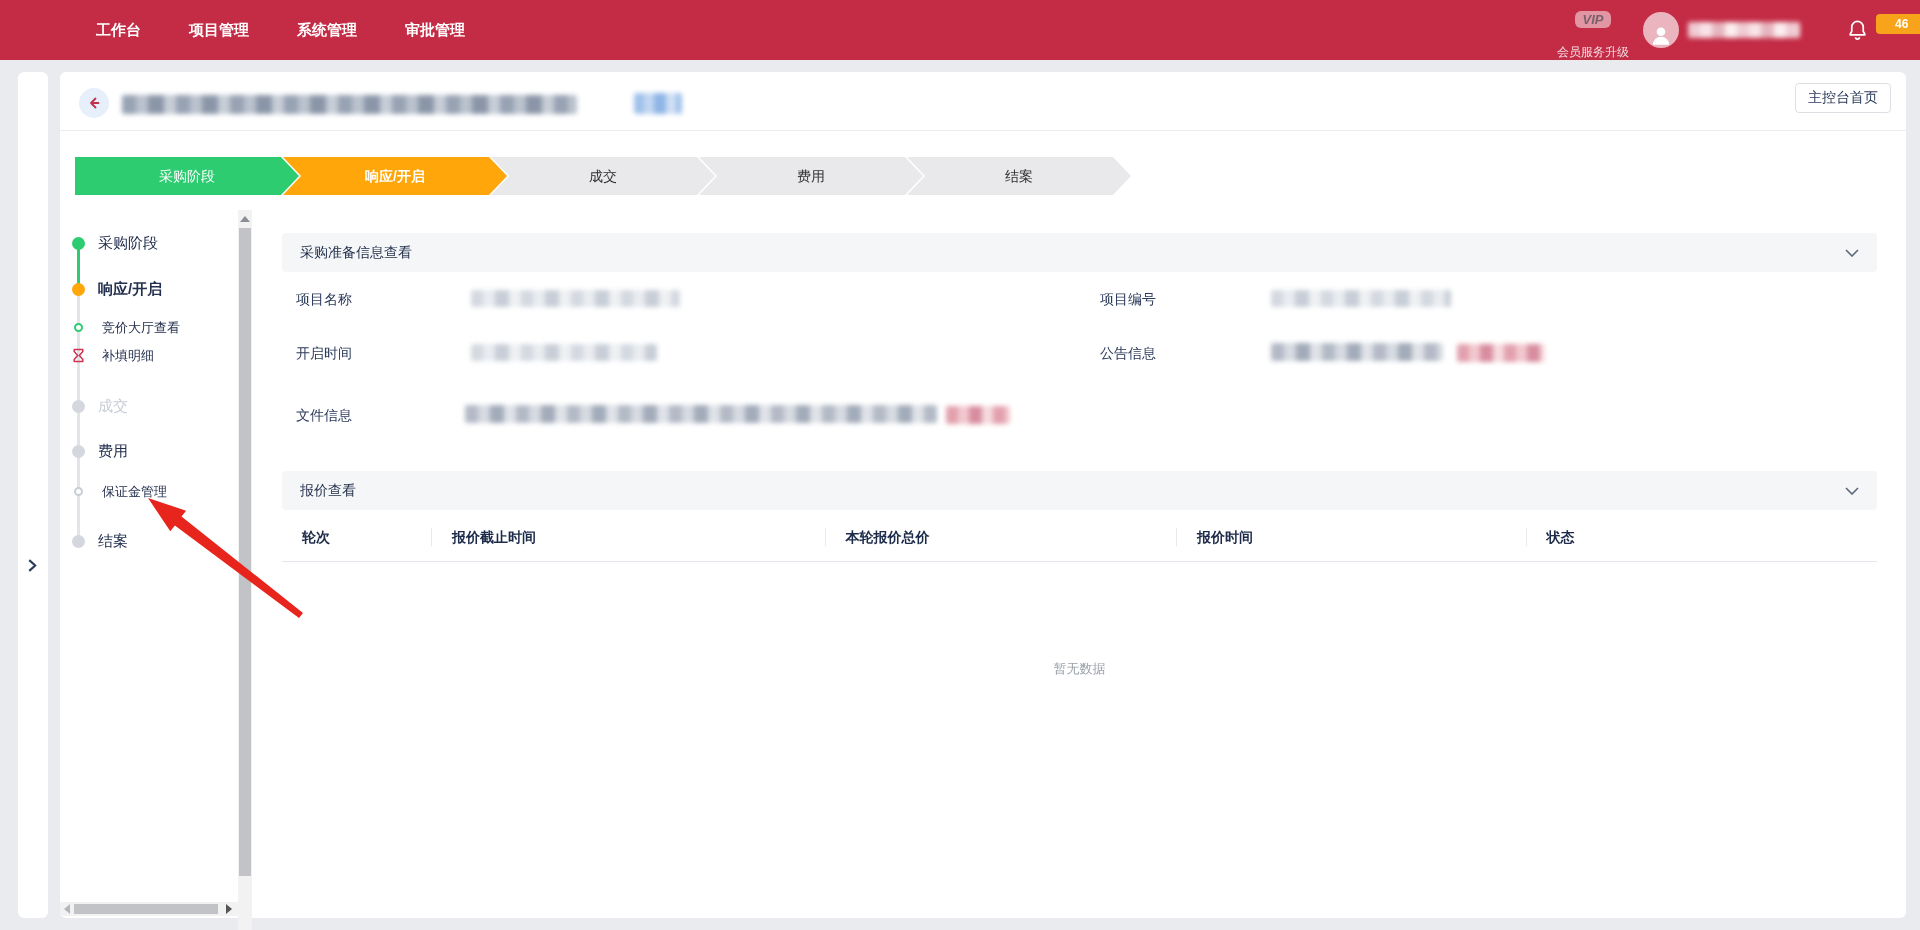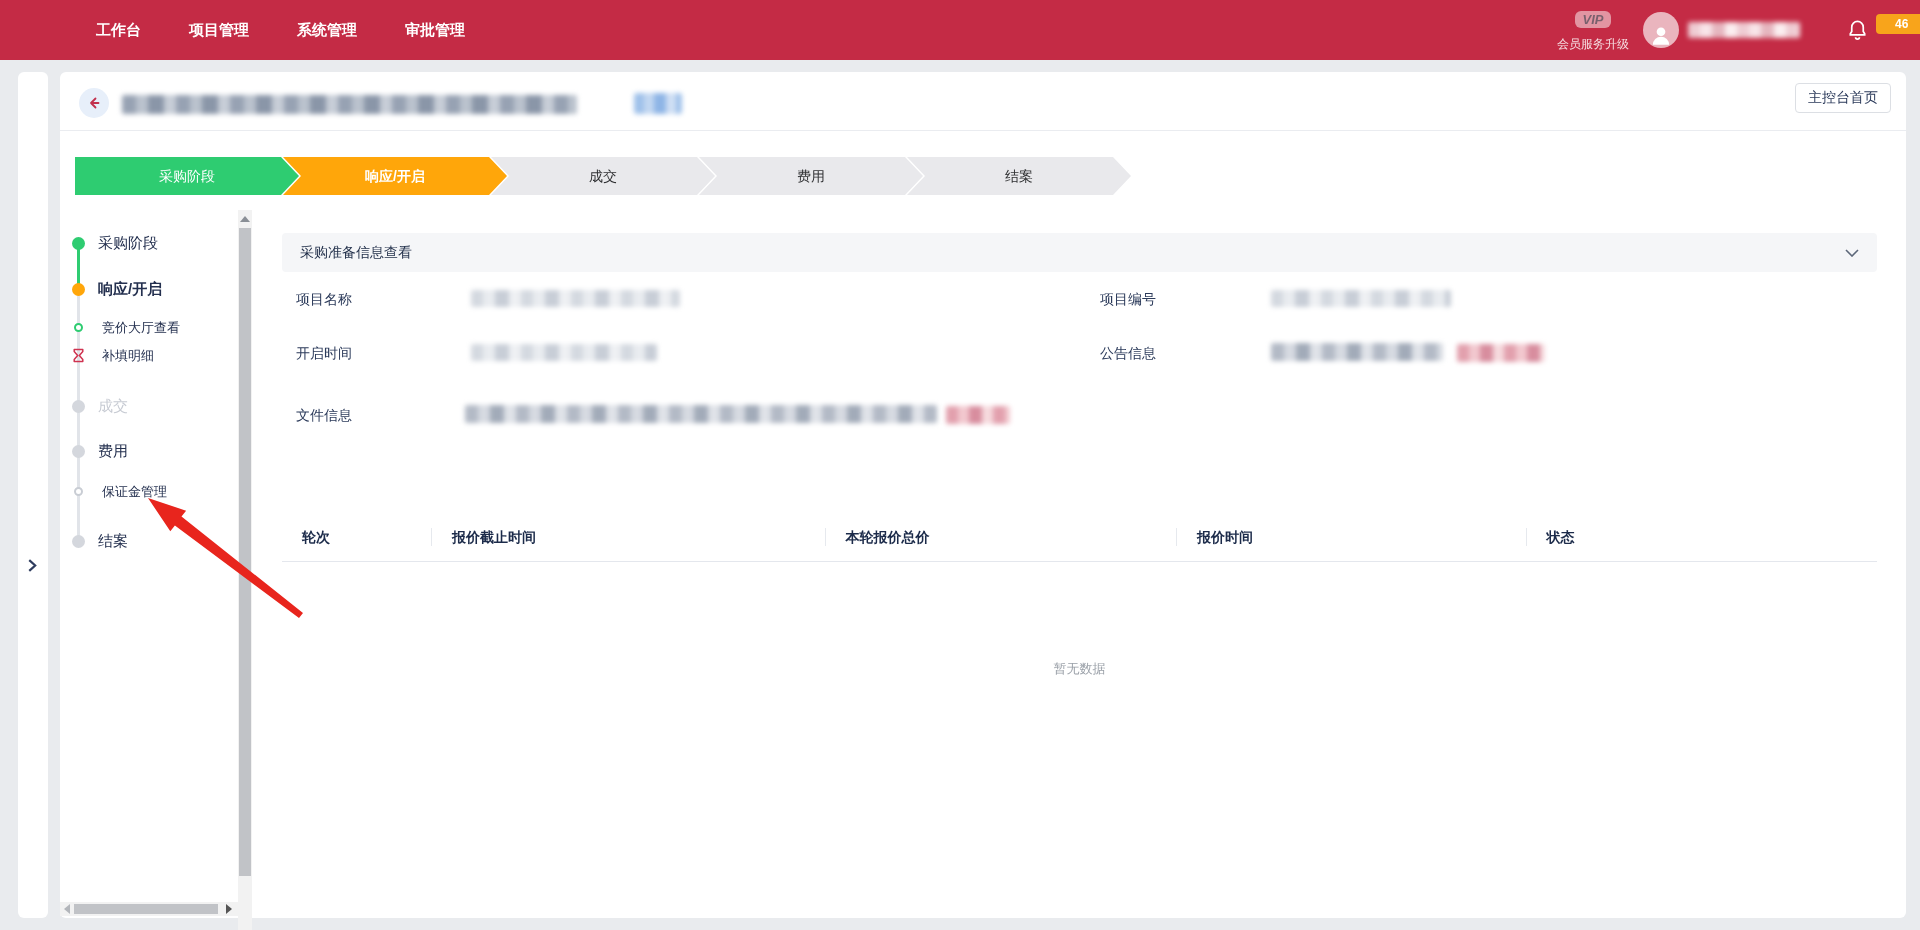--- a/index.html
+++ b/index.html
@@ -79,21 +79,21 @@
   <div class="abs topnav">
     <div class="abs" style="left:96px; top:0; height:60px; display:flex; align-items:center; gap:48px;">
       <span class="nav-item">工作台</span>
       <span class="nav-item">项目管理</span>
       <span class="nav-item">系统管理</span>
       <span class="nav-item">审批管理</span>
     </div>
 
     <div class="abs" style="left:1552px; top:10px; width:82px; text-align:center;">
       <span class="vip-badge">VIP</span>
-      <div class="vip-caption" style="margin-top:8px;">会员服务升级</div>
+      <div class="vip-caption" style="margin-top:16px;">会员服务升级</div>
     </div>
 
     <div class="abs avatar" style="left:1643px; top:12px;">
       <svg width="26" height="26" viewBox="0 0 24 24">
         <circle cx="12" cy="9" r="4" fill="#fff"></circle>
         <path d="M4.5 21a7.5 7.5 0 0 1 15 0z" fill="#fff"></path>
       </svg>
     </div>
 
     <div class="abs mosaic m-rose" style="left:1688px; top:22px; width:112px; height:16px;"></div>
@@ -194,20 +194,26 @@
     <div class="abs fld-label" style="left:236px; top:273px;">开启时间</div>
     <div class="abs mosaic m-light" style="left:411px; top:272px; width:186px; height:17px;"></div>
     <div class="abs fld-label" style="left:1040px; top:273px;">公告信息</div>
     <div class="abs mosaic m-mid" style="left:1211px; top:271px; width:172px; height:18px;"></div>
     <div class="abs mosaic m-pink" style="left:1397px; top:272px; width:88px; height:18px;"></div>
 
     <div class="abs fld-label" style="left:236px; top:335px;">文件信息</div>
     <div class="abs mosaic m-mid" style="left:405px; top:333px; width:472px; height:18px;"></div>
     <div class="abs mosaic m-pink" style="left:886px; top:334px; width:64px; height:18px;"></div>
 
+    <div class="abs panel-hd" style="left:222px; top:399px; width:1595px;">
+      <span class="panel-title">报价查看</span>
+      <svg width="14" height="8" viewBox="0 0 14 8">
+        <polyline points="1,1 7,7 13,1" fill="none" stroke="#5c6779" stroke-width="1.6"></polyline>
+      </svg>
+    </div>
 
     <div class="abs th-row" style="left:222px; top:456px; width:1595px;">
       <div class="th-cell" style="width:153px;">轮次</div>
       <div class="th-cell" style="width:358px;">报价截止时间</div>
       <div class="th-cell" style="width:362px;margin-left:46px;">本轮报价总价</div>
       <div class="th-cell" style="width:360px;">报价时间</div>
       <div class="th-cell" style="width:362px;">状态</div>
     </div>
 
     <div class="abs empty-text" style="left:222px; top:588px; width:1595px; text-align:center;">暂无数据</div>

